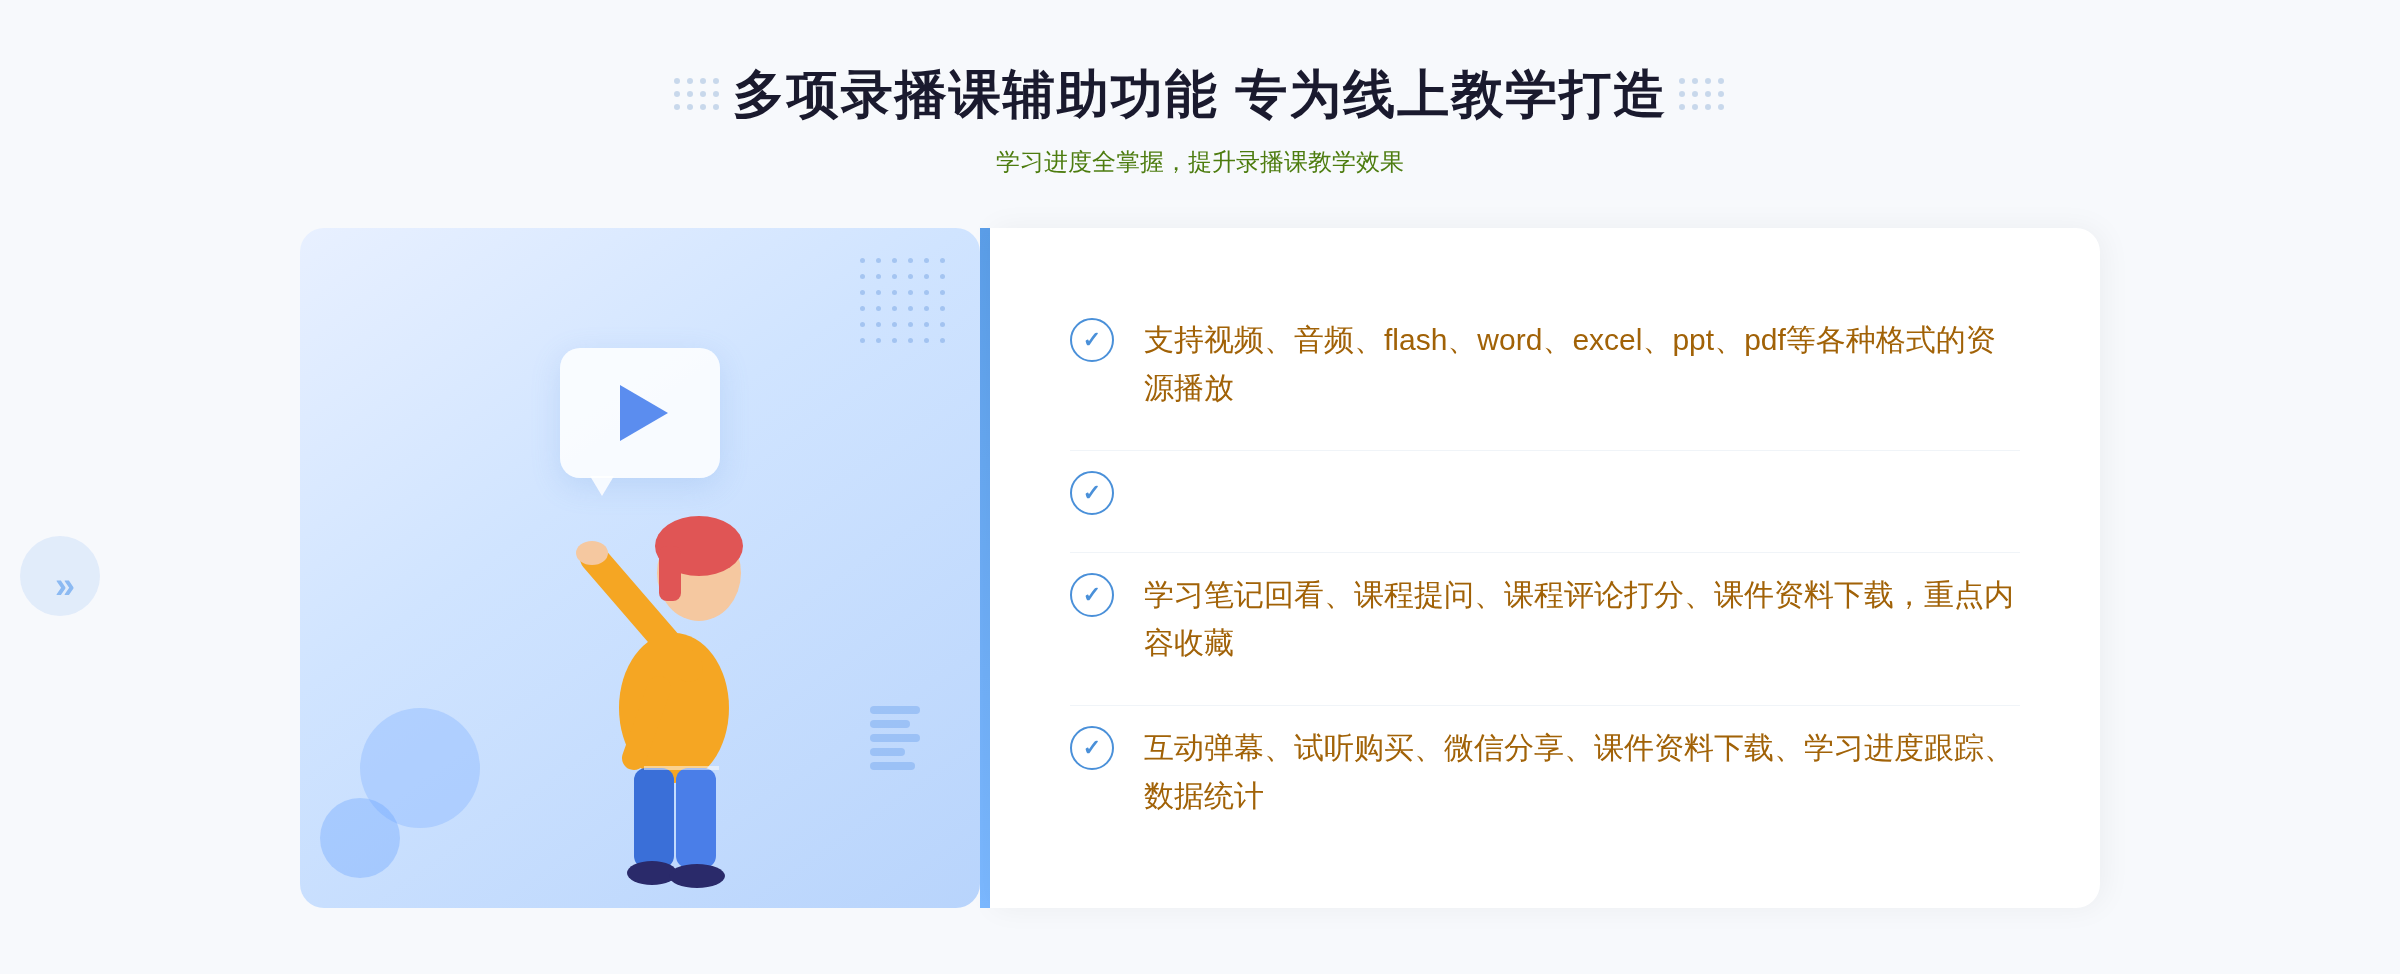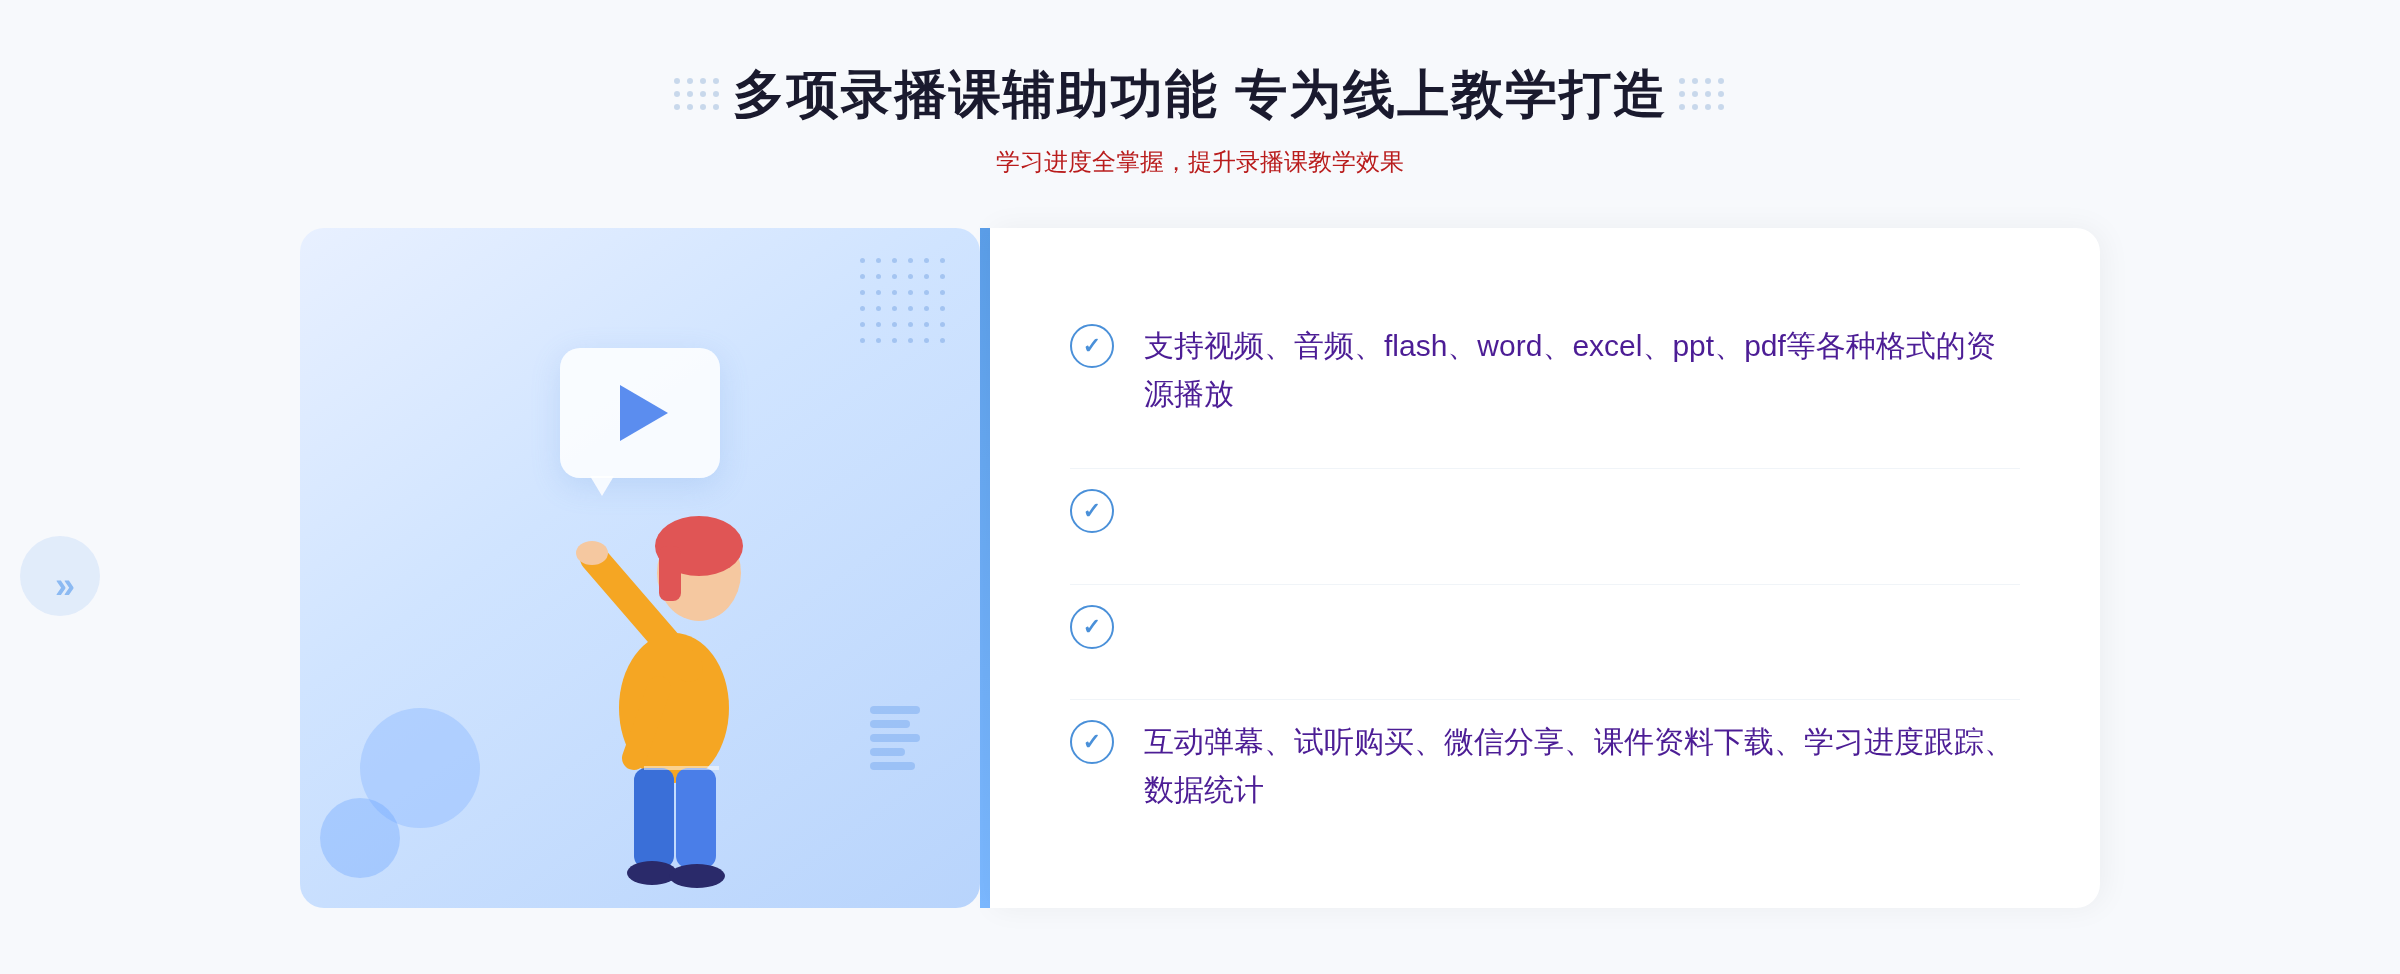--- a/index.html
+++ b/index.html
@@ -43,21 +43,21 @@
 
     .main-title {
       font-size: 52px;
       font-weight: 700;
       color: #1a1a2e;
       letter-spacing: 2px;
     }
 
     .subtitle {
       font-size: 24px;
-      color: #b91c1c;
+      color: #4d7c0f;
       margin-top: 16px;
       font-weight: 400;
     }
 
     
     .main-content {
       display: flex;
       align-items: stretch;
       margin-top: 50px;
       width: 1800px;
@@ -229,21 +229,21 @@
 
     .check-mark {
       color: #4a90d9;
       font-size: 22px;
       font-weight: 700;
       line-height: 1;
     }
 
     .feature-text {
       font-size: 30px;
-      color: #4c1d95;
+      color: #a16207;
       line-height: 1.6;
       font-weight: 400;
     }
 
     
     .page-deco-circle-1 {
       position: absolute;
       left: 20px;
       top: 55%;
       width: 80px;
@@ -438,20 +438,21 @@
       <div class="feature-item">
         <div class="check-circle">
           <span class="check-mark">✓</span>
         </div>
       </div>
 
       <div class="feature-item">
         <div class="check-circle">
           <span class="check-mark">✓</span>
         </div>
+        <span class="feature-text">学习笔记回看、课程提问、课程评论打分、课件资料下载，重点内容收藏</span>
       </div>
 
       <div class="feature-item">
         <div class="check-circle">
           <span class="check-mark">✓</span>
         </div>
         <span class="feature-text">互动弹幕、试听购买、微信分享、课件资料下载、学习进度跟踪、数据统计</span>
       </div>
 
     </div>

